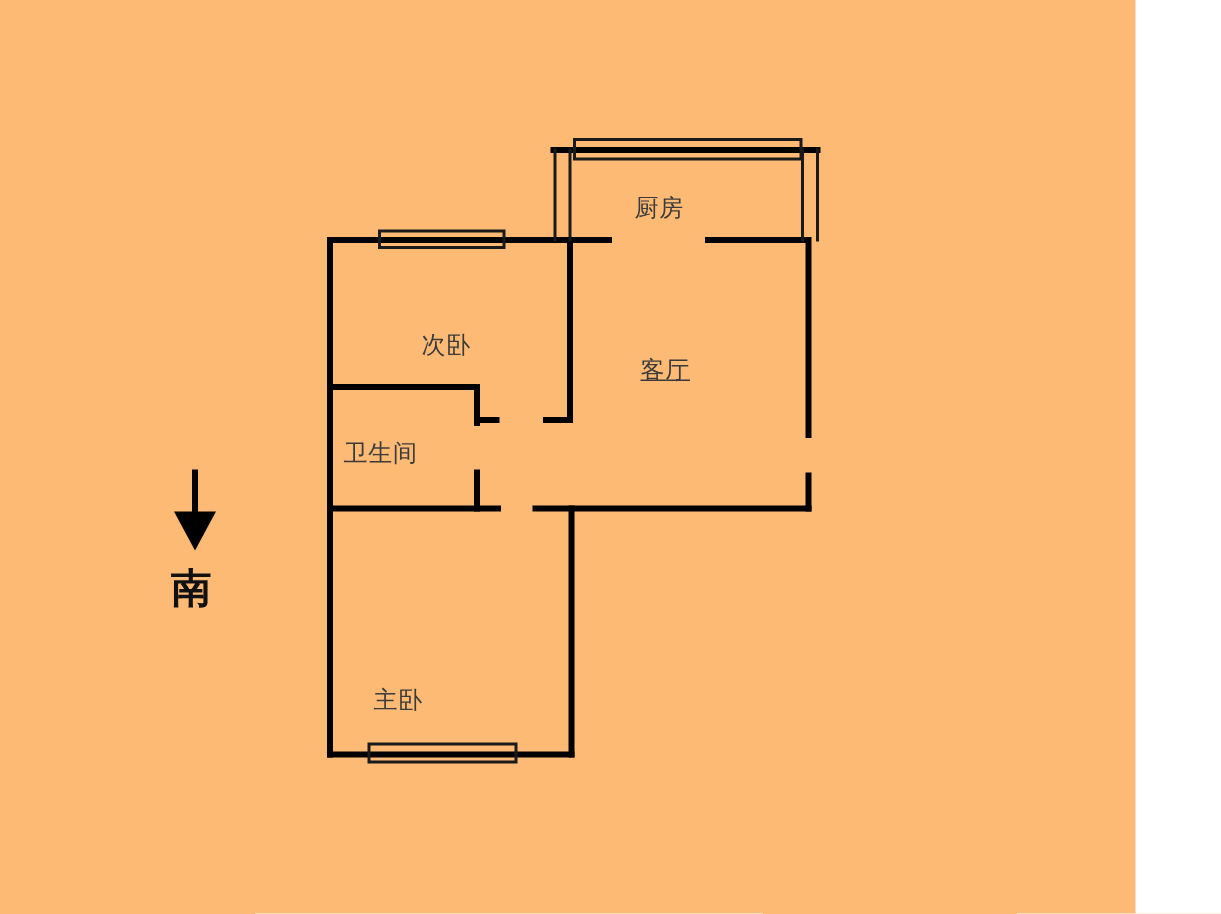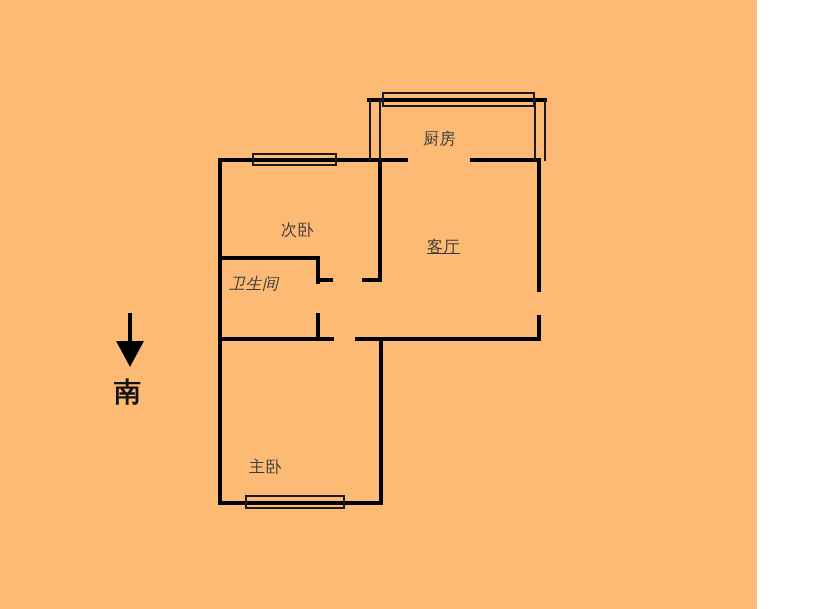--- a/index.html
+++ b/index.html
@@ -94,21 +94,21 @@
 
   <div class="win" style="left:382px; top:92px; width:153px; height:15px;"></div>
   <div class="win-v" style="left:369px; top:99px; width:12px; height:62px;"></div>
   <div class="win-v" style="left:534px; top:99px; width:12px; height:62px;"></div>
   <div class="win" style="left:252px; top:153px; width:85px; height:13px;"></div>
   <div class="win" style="left:245px; top:495px; width:100px; height:14px;"></div>
 
   <span class="room-label" style="left:423px; top:130px;">厨房</span>
   <span class="room-label" style="left:281px; top:201px;margin-top:20px;">次卧</span>
   <span class="room-label" style="left:427px; top:238px;text-decoration:underline;">客厅</span>
-  <span class="room-label" style="left:229px; top:275px;font-style:italic;">卫生间</span>
+  <span class="room-label" style="left:229px; top:293px;">卫生间</span>
   <span class="room-label" style="left:249px; top:458px;">主卧</span>
 
   <svg class="compass-arrow" width="42" height="60" viewBox="0 0 42 60" xmlns="http://www.w3.org/2000/svg">
     <line x1="21" y1="4" x2="21" y2="36" stroke="#000000" stroke-width="4"></line>
     <polygon points="7,32 35,32 21,58" fill="#000000"></polygon>
   </svg>
   <span class="compass-label" style="left:114px; top:374px;">南</span>
 
 </div>
 

